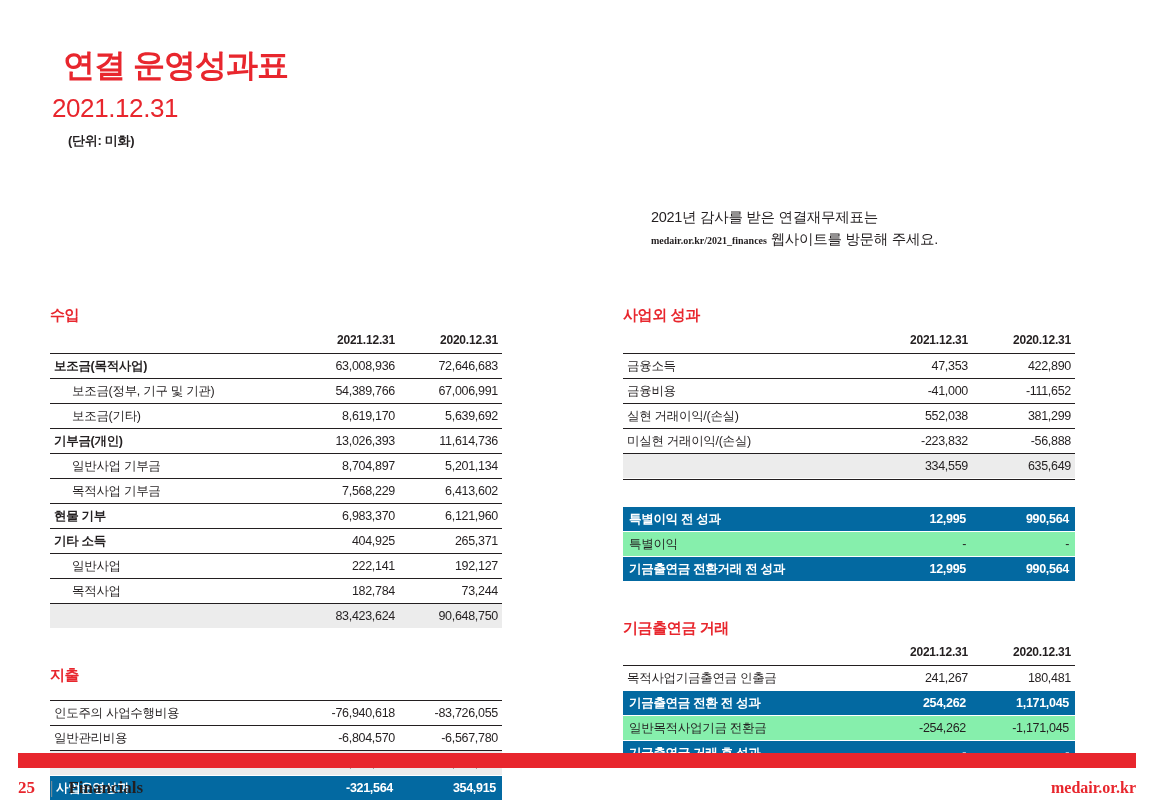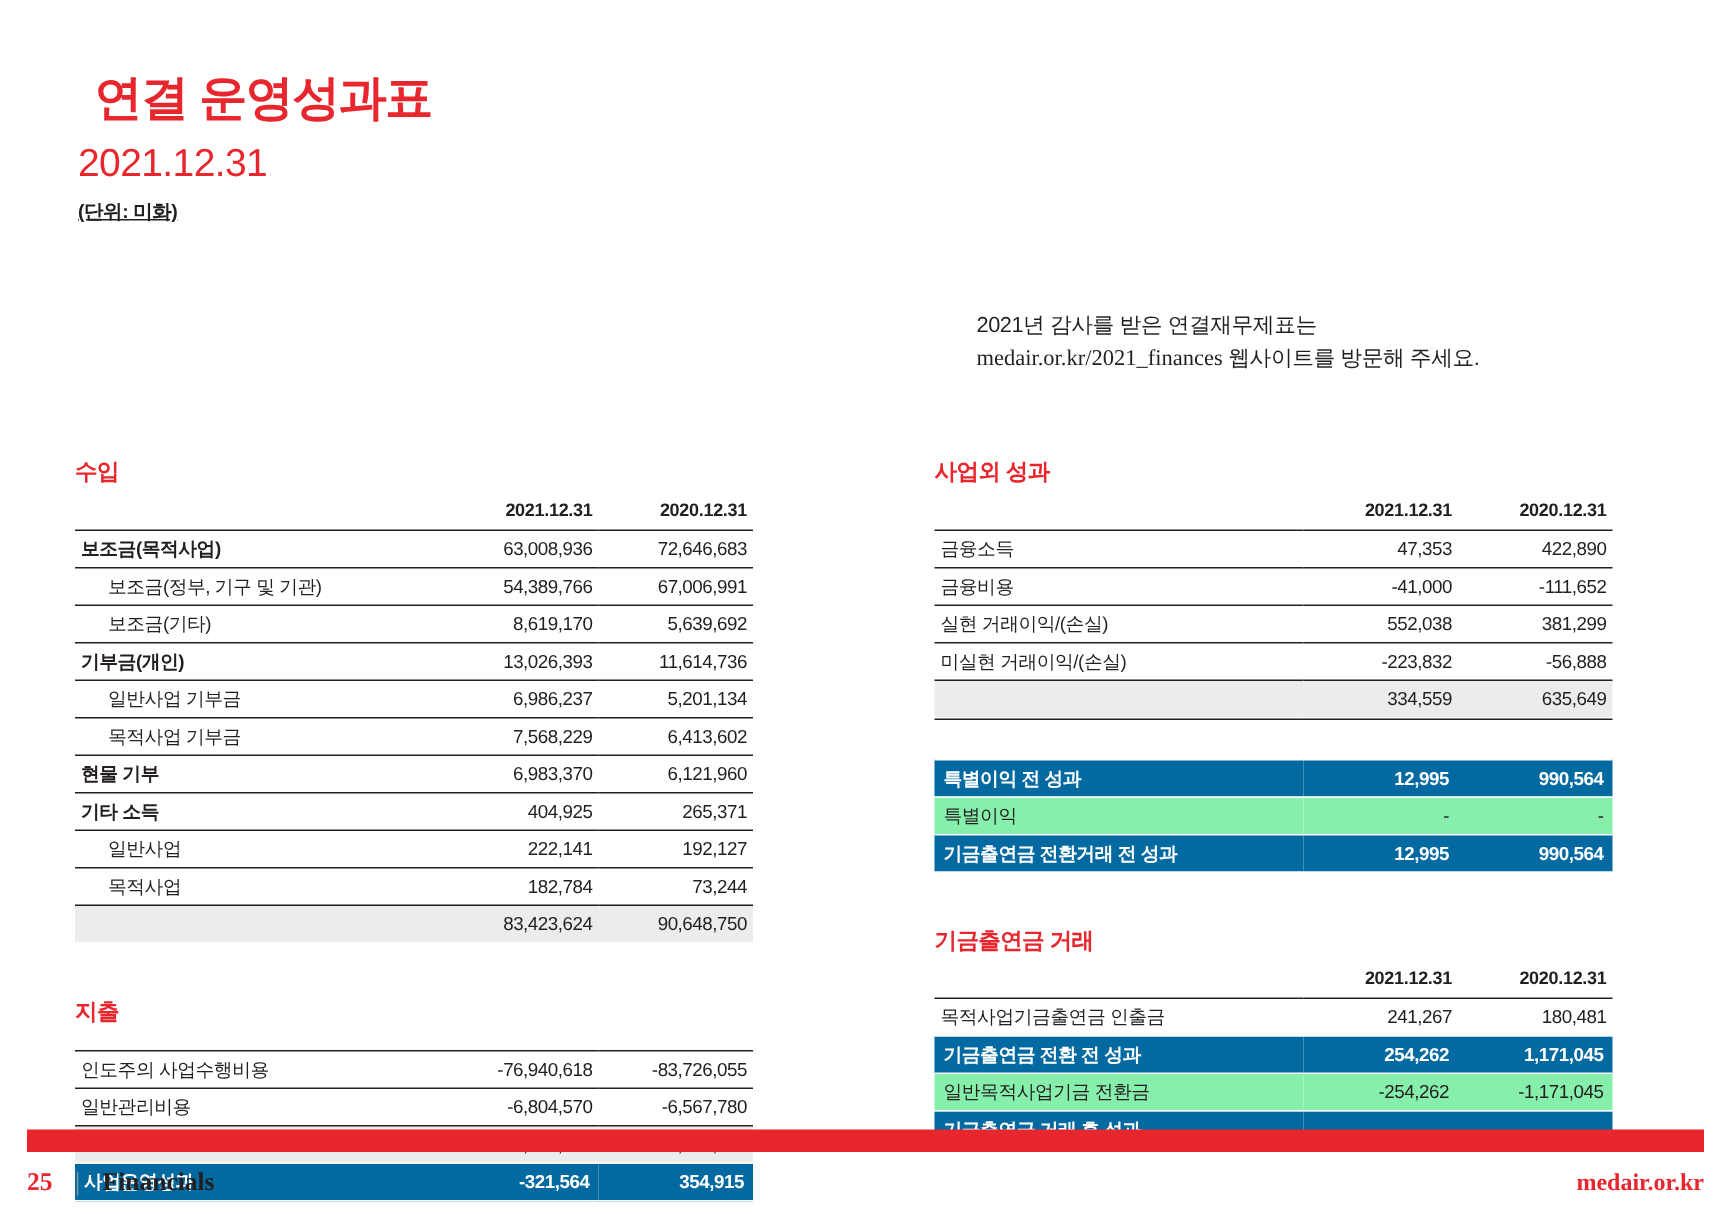--- a/index.html
+++ b/index.html
@@ -38,39 +38,38 @@
     font-weight: 400;
     color: #e8262d;
     line-height: 1.2;
     margin: 6px 0 0 0;
     letter-spacing: -0.4px;
   }
   .doc-unit {
     font-size: 13px;
     font-weight: 700;
     color: #231f20;
-    margin: 8px 0 0 0;
+    margin: 8px 0 0 16px;
     letter-spacing: -0.3px;
-    text-decoration: underline;
   }
 
   
   .note-block {
     position: absolute;
     left: 651px;
     top: 206px;
     font-size: 14.5px;
     line-height: 1.55;
     color: #231f20;
     letter-spacing: -0.3px;
   }
   .note-line-2 .url {
     font-family: "Liberation Serif", "DejaVu Serif", serif;
-    font-weight: 400;
-    font-size: 15px;
+    font-weight: 700;
+    font-size: 10px;
     letter-spacing: 0;
   }
 
   
   .col-left {
     position: absolute;
     left: 50px;
     top: 305px;
     width: 452px;
   }
@@ -297,21 +296,21 @@
             <td class="num">8,619,170</td>
             <td class="num">5,639,692</td>
           </tr>
         <tr class="row">
             <td class="lbl">기부금(개인)</td>
             <td class="num">13,026,393</td>
             <td class="num">11,614,736</td>
           </tr>
         <tr class="row">
             <td class="lbl indent">일반사업 기부금</td>
-            <td class="num">6,986,237</td>
+            <td class="num">8,704,897</td>
             <td class="num">5,201,134</td>
           </tr>
         <tr class="row">
             <td class="lbl indent">목적사업 기부금</td>
             <td class="num">7,568,229</td>
             <td class="num">6,413,602</td>
           </tr>
         <tr class="row">
             <td class="lbl">현물 기부</td>
             <td class="num">6,983,370</td>

